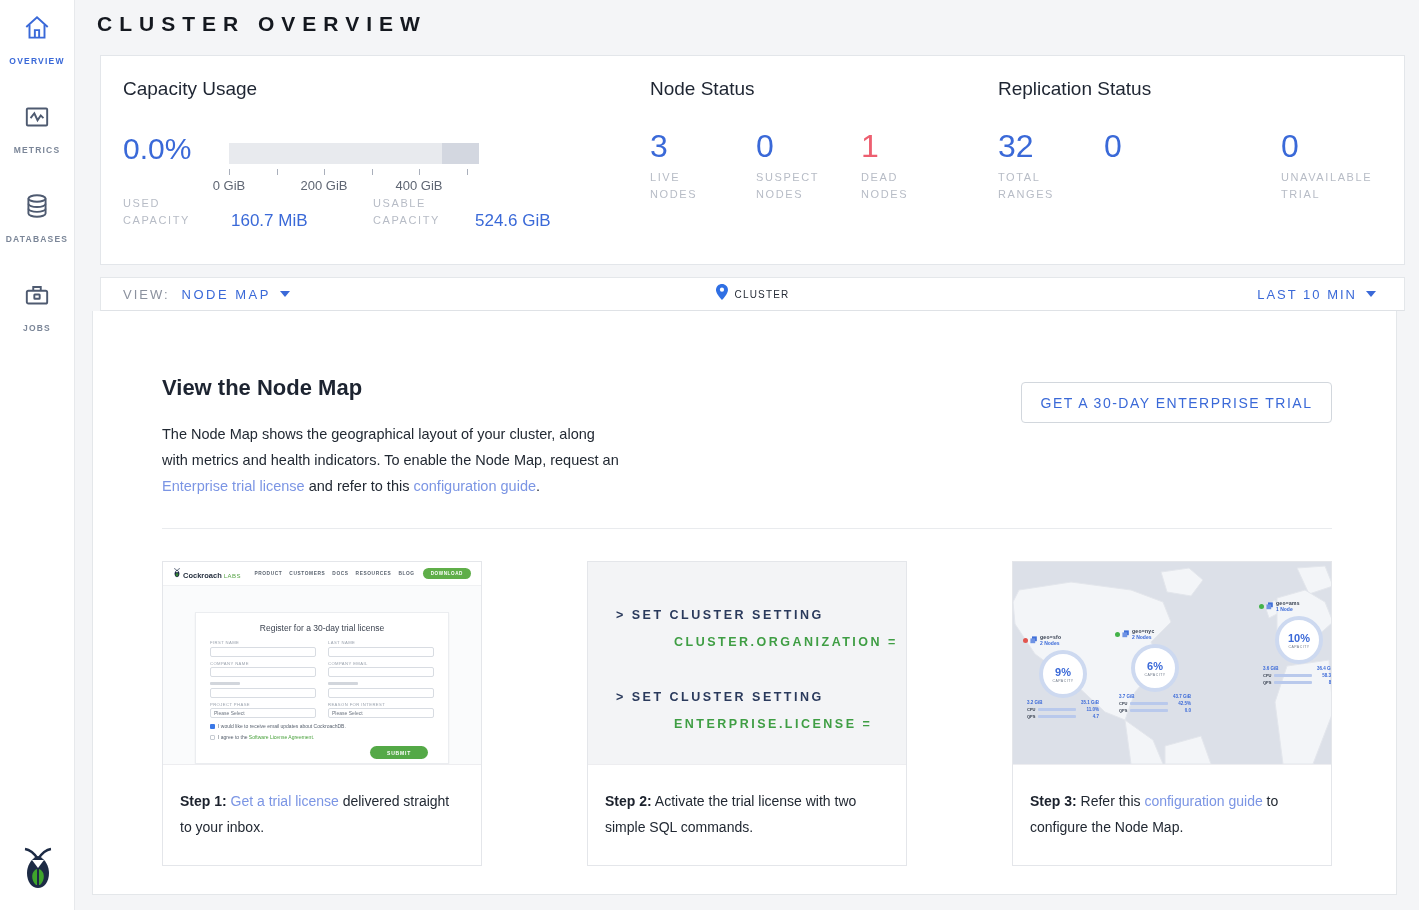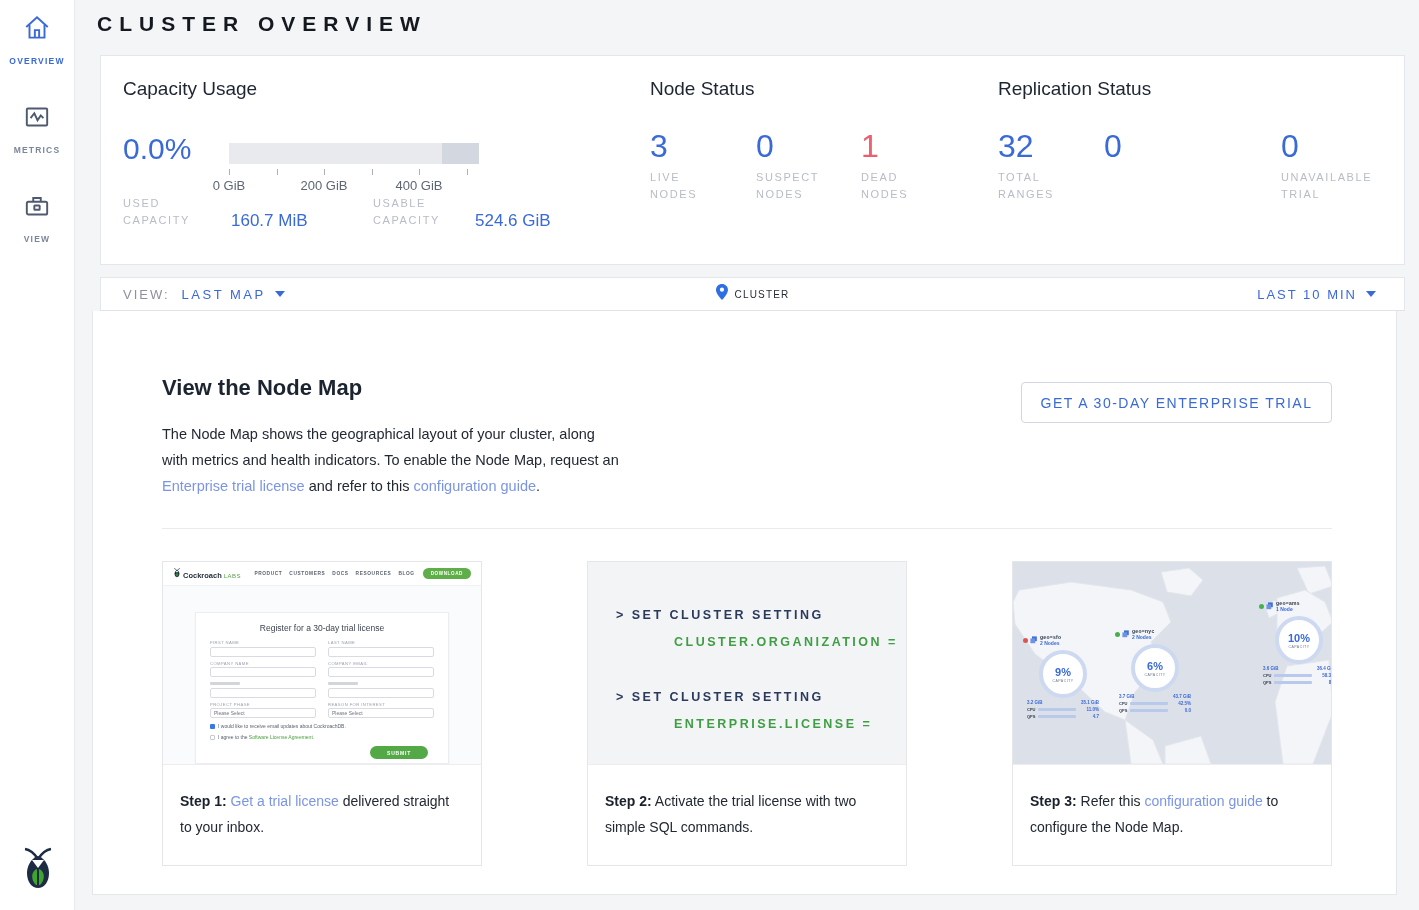--- a/index.html
+++ b/index.html
@@ -124,26 +124,37 @@
       <svg width="30" height="30" viewBox="0 0 28 28" fill="none" stroke-width="1.8">
         <rect x="4.5" y="6" width="19" height="16" rx="1"></rect>
           <polyline points="8,15 11.5,10.5 14.5,17 17.5,12.5 20,15"></polyline>
       </svg>
     </span>
     <span class="lbl">METRICS</span>
   </div>
   <div class="side-item">
     <span>
       <svg width="30" height="30" viewBox="0 0 28 28" fill="none" stroke-width="1.8">
+        <ellipse cx="14" cy="7" rx="8" ry="3"></ellipse>
+          <path d="M6 7 V21 C6 22.6 9.6 24 14 24 C18.4 24 22 22.6 22 21 V7"></path>
+        <path d="M6 12 C6 13.6 9.6 15 14 15 C18.4 15 22 13.6 22 12"></path>
+          <path d="M6 16.5 C6 18.1 9.6 19.5 14 19.5 C18.4 19.5 22 18.1 22 16.5"></path>
+      </svg>
+    </span>
+    <span class="lbl">DATABASES</span>
+  </div>
+  <div class="side-item">
+    <span>
+      <svg width="30" height="30" viewBox="0 0 28 28" fill="none" stroke-width="1.8">
         <rect x="4.5" y="10" width="19" height="12" rx="1.5"></rect>
           <path d="M10.5 10 V6.5 H17.5 V10"></path>
           <rect x="11.5" y="13.5" width="5" height="4" rx="0.5"></rect>
       </svg>
     </span>
-    <span class="lbl">VIEW</span>
+    <span class="lbl">JOBS</span>
   </div>
   <div class="side-logo">
     <svg width="38" height="46" viewBox="0 0 36 46">
       <path d="M5 5 Q12 6 18 15" stroke="#1d2b45" stroke-width="2.4" fill="none"></path>
       <path d="M31 5 Q24 6 18 15" stroke="#1d2b45" stroke-width="2.4" fill="none"></path>
       <path d="M18 12 C26 15 29 23 29 29 C29 38 24 44 18 44 C12 44 7 38 7 29 C7 23 10 15 18 12 Z" fill="#1d2b45"></path>
       <path d="M12 16 L24 16 L18 24 Z" fill="#ffffff"></path>
       <path d="M17 25 C11 27 10.5 36 16 41 L17 41 Z" fill="#3fa52c"></path>
       <path d="M19 25 C25 27 25.5 36 20 41 L19 41 Z" fill="#3fa52c"></path>
     </svg>
@@ -199,21 +210,21 @@
   <div class="stat-col" style="left:1180px; width:115px;">
     <div class="big-num">0</div>
     <div class="stat-lbl">UNAVAILABLE TRIAL</div>
   </div>
 </div>
 
 <div class="viewbar">
   <div class="vb-left">
     <span class="vb-label">VIEW:</span>
     <span class="vb-value">
-      <span>LAST MAP</span>
+      <span>NODE MAP</span>
       <span class="caret"></span>
     </span>
   </div>
   <div class="vb-center">
     <span>
       <svg width="12" height="16" viewBox="0 0 12 16">
           <path d="M6 0 C2.7 0 0 2.6 0 5.9 C0 10 6 16 6 16 C6 16 12 10 12 5.9 C12 2.6 9.3 0 6 0 Z" fill="#2f6fe4"></path>
           <circle cx="6" cy="5.7" r="2.1" fill="#ffffff"></circle>
         </svg>
     </span>

